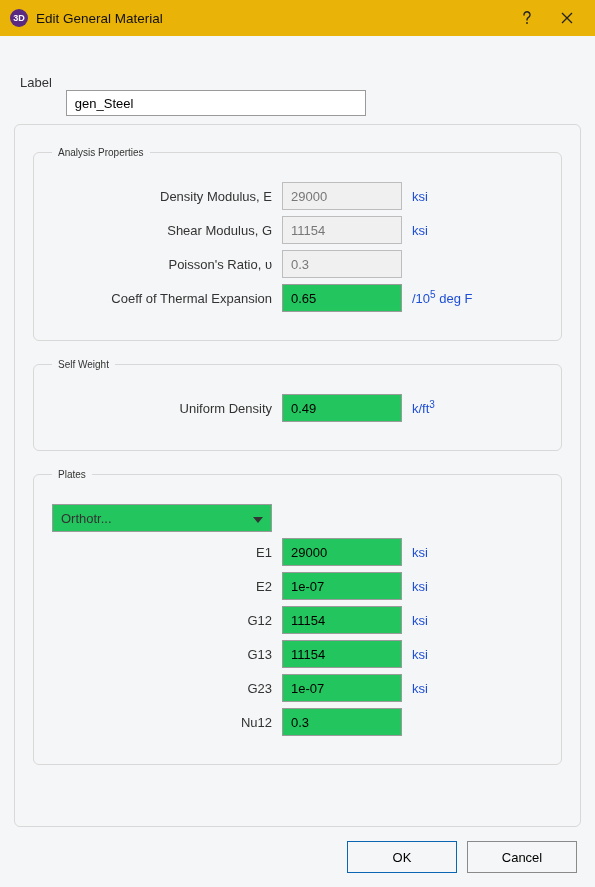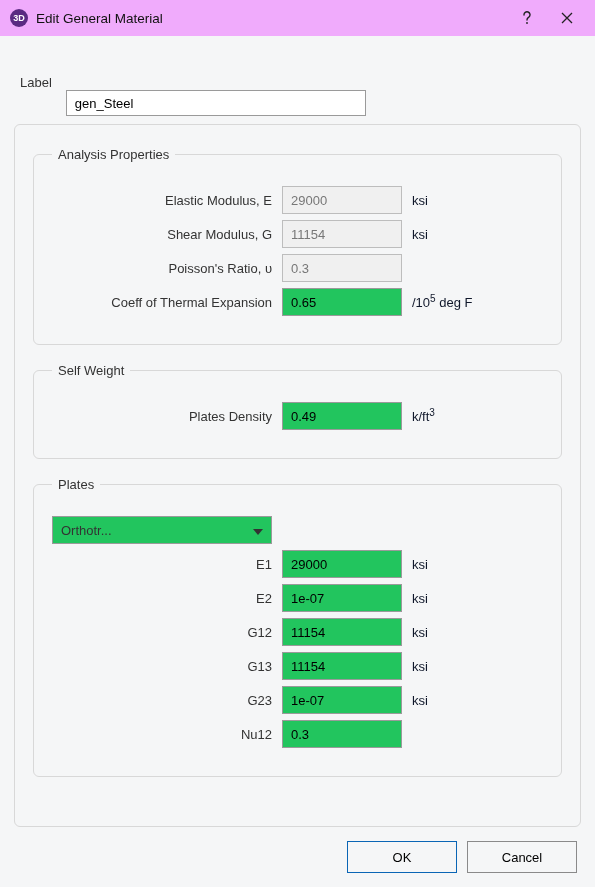--- a/index.html
+++ b/index.html
@@ -11,21 +11,21 @@
     background: #fff;
     width: 595px;
     height: 887px;
     overflow: hidden;
   }
   .titlebar {
     display: flex;
     align-items: center;
     height: 36px;
     padding: 0 8px 0 10px;
-    background: #f0abfc;
+    background: #eab308;
   }
   .titlebar .app-icon {
     width: 18px; height: 18px;
     border-radius: 50%;
     background: #5a2a82;
     color: #fff;
     font-size: 9px;
     font-weight: 600;
     display: flex;
     align-items: center;
@@ -81,21 +81,21 @@
   fieldset.group {
     border: 1px solid #d8d8d8;
     border-radius: 6px;
     margin: 10px 0 18px 0;
     padding: 18px 18px 22px 18px;
     position: relative;
   }
   fieldset.group > legend {
     padding: 0 6px;
     color: #333;
-    font-size: 13px;
+    font-size: 10px;
   }
   .row {
     display: grid;
     grid-template-columns: 220px 120px 90px;
     align-items: center;
     gap: 10px;
     margin: 6px 0;
   }
   .row .rlbl {
     text-align: right;
@@ -109,21 +109,21 @@
     font: inherit;
     padding: 0 8px;
     width: 100%;
   }
   .row input[disabled] {
     background: #f0f0f0;
     color: #777;
     border-color: #bdbdbd;
   }
   .row .unit {
-    color: #0f172a;
+    color: #1d4ed8;
   }
   .select {
     display: flex;
     align-items: center;
     justify-content: space-between;
     cursor: default;
     padding-right: 6px;
   }
   .select .caret {
     margin-left: 6px;
@@ -171,21 +171,21 @@
     <span class="lbl">Label</span>
     <input type="text" value="gen_Steel" style="">
   </div>
 
   <div class="panel">
 
     <fieldset class="group">
       <legend>Analysis Properties</legend>
 
       <div class="row">
-        <div class="rlbl">Elastic Modulus, E</div>
+        <div class="rlbl">Density Modulus, E</div>
         <input type="text" disabled="" value="29000" style="">
         <div class="unit">ksi</div>
       </div>
 
       <div class="row">
         <div class="rlbl">Shear Modulus, G</div>
         <input type="text" disabled="" value="11154" style="">
         <div class="unit">ksi</div>
       </div>
 
@@ -200,21 +200,21 @@
         <input type="text" value="0.65" style="">
         <div class="unit">
           <span>/10</span><sup>5</sup><span> deg F</span>
         </div>
       </div>
     </fieldset>
 
     <fieldset class="group">
       <legend>Self Weight</legend>
       <div class="row">
-        <div class="rlbl">Plates Density</div>
+        <div class="rlbl">Uniform Density</div>
         <input type="text" value="0.49" style="">
         <div class="unit">
           <span>k/ft</span><sup>3</sup>
         </div>
       </div>
     </fieldset>
 
     <fieldset class="group">
       <legend>Plates</legend>
 

